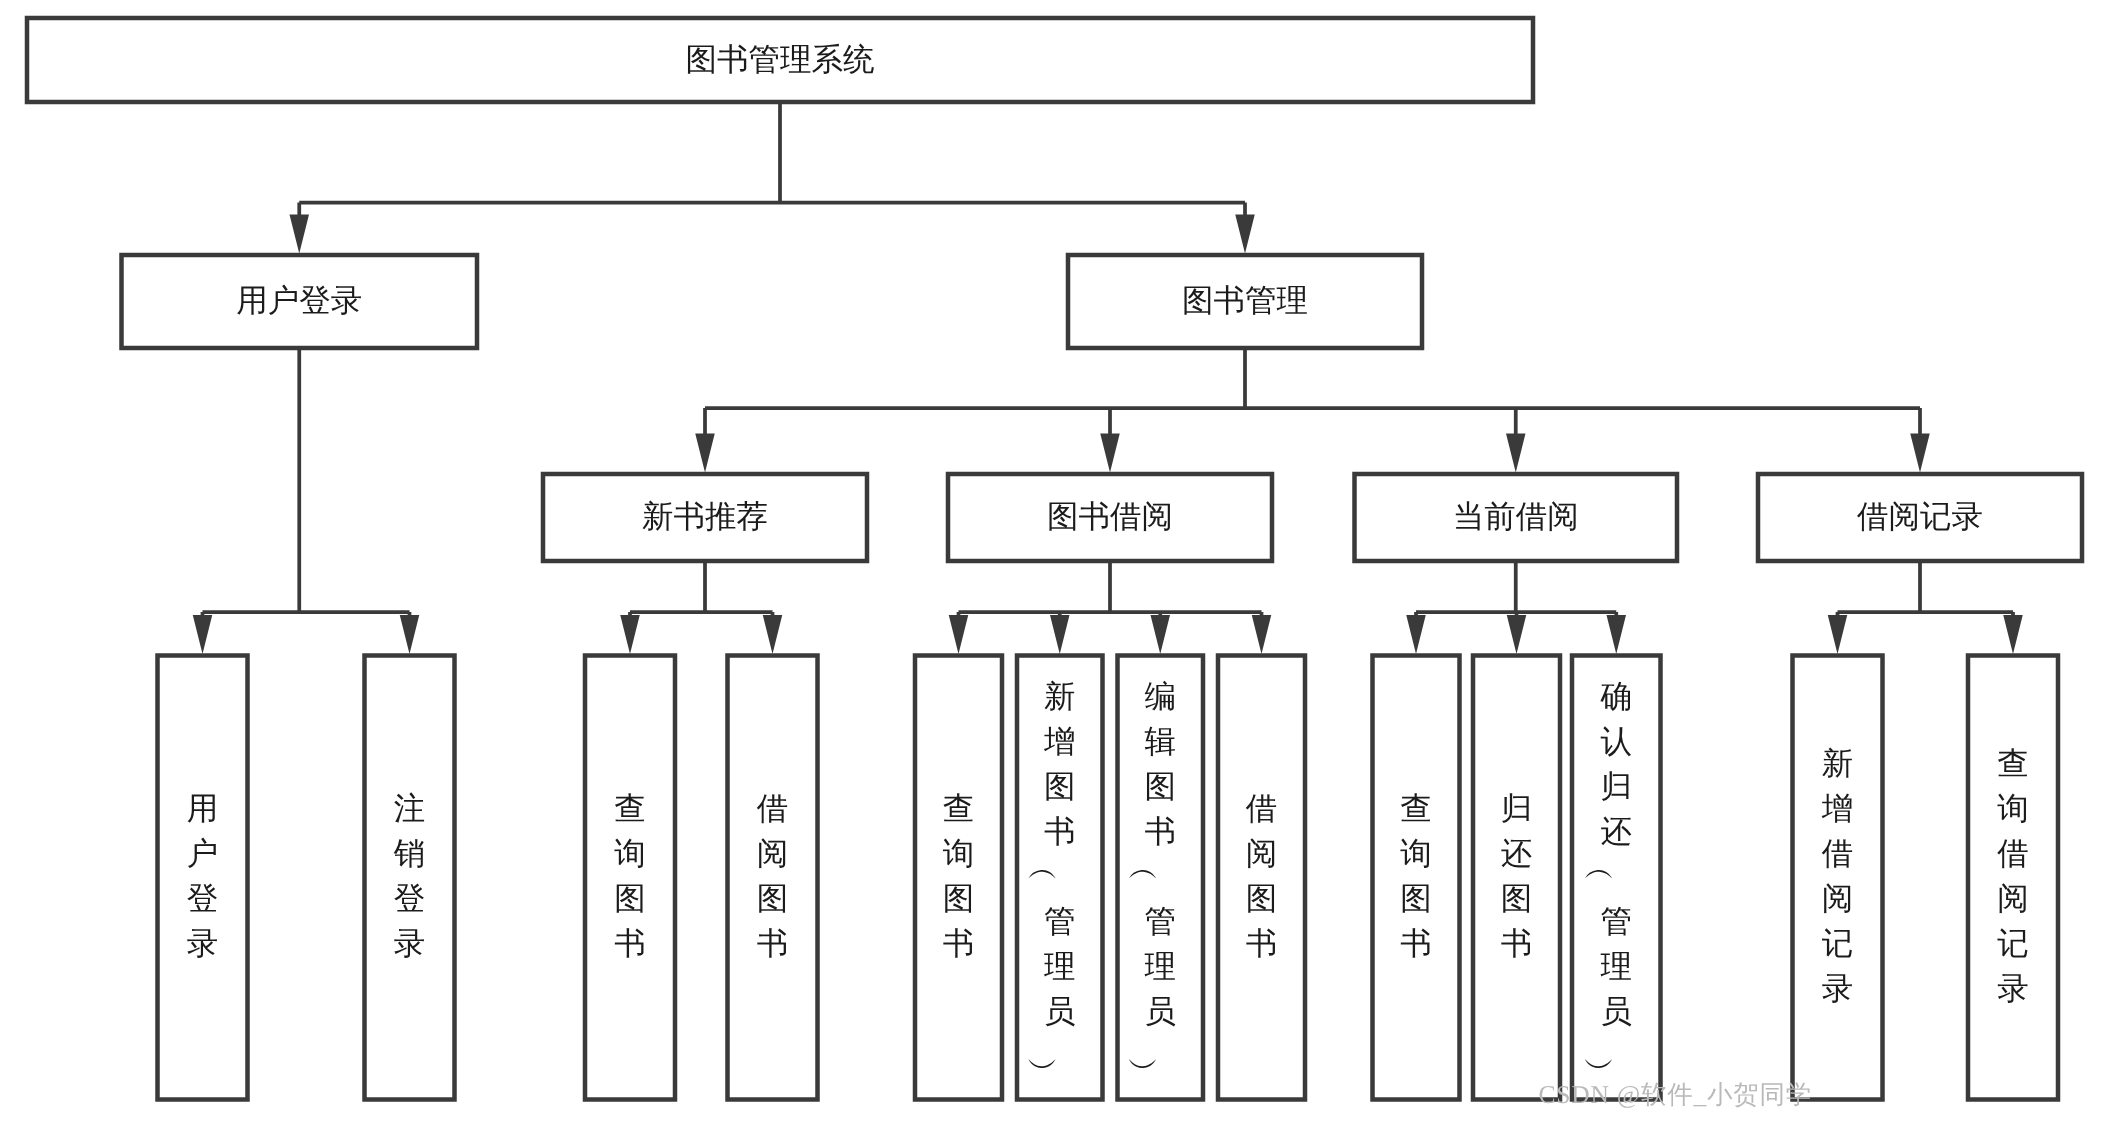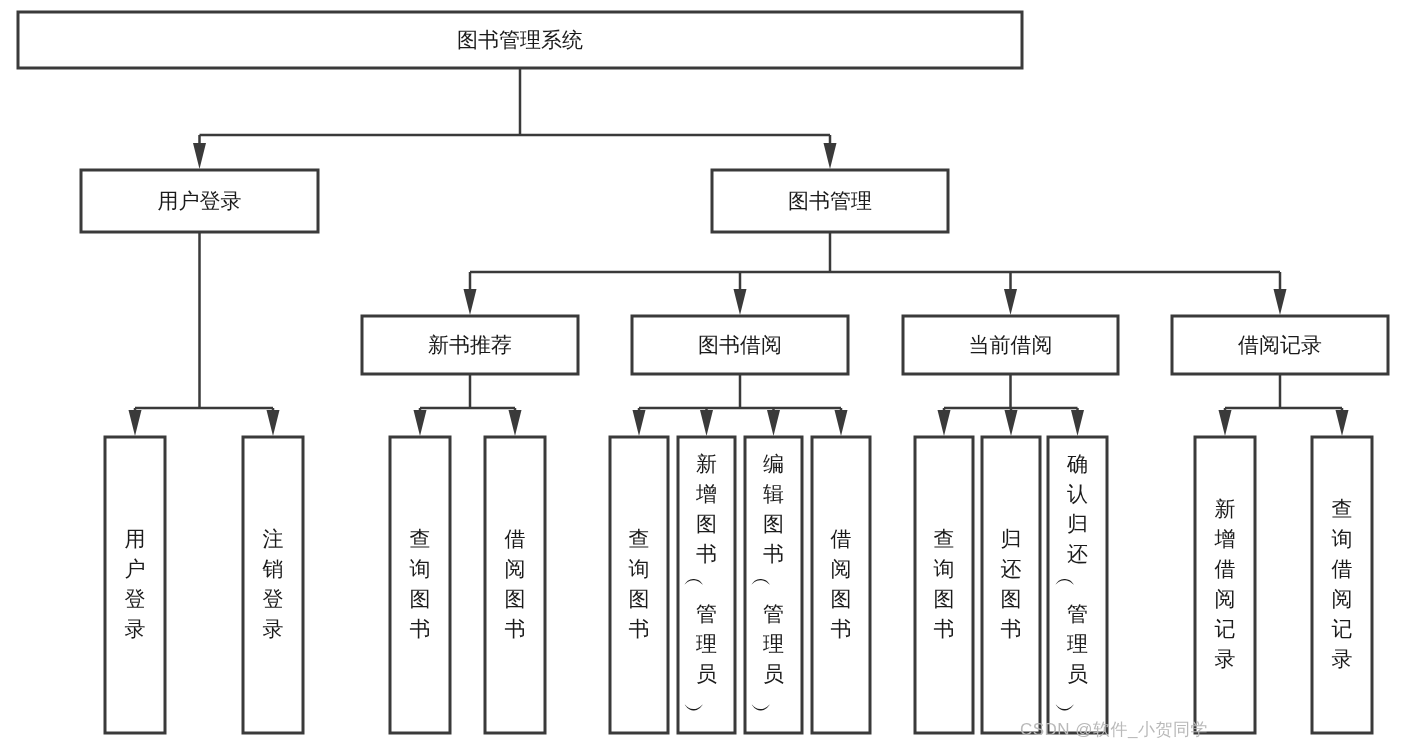--- a/index.html
+++ b/index.html
@@ -53,21 +53,21 @@
     font-family: "Liberation Sans", "DejaVu Sans", sans-serif;
     fill: #1b1b1b;
     font-size: 21px;
     text-anchor: middle;
     dominant-baseline: middle;
   }
   .watermark {
     position: absolute;
     right: 12px;
     bottom: 6px;
-    font-family: Liberation Sans, sans-serif;
+    font-family: Liberation Serif, serif;
     font-size: 17px;
     color: #b9b9b9;
     letter-spacing: 0.5px;
     white-space: nowrap;
     user-select: none;
   }
 </style>
 </head>
 <body>
 

